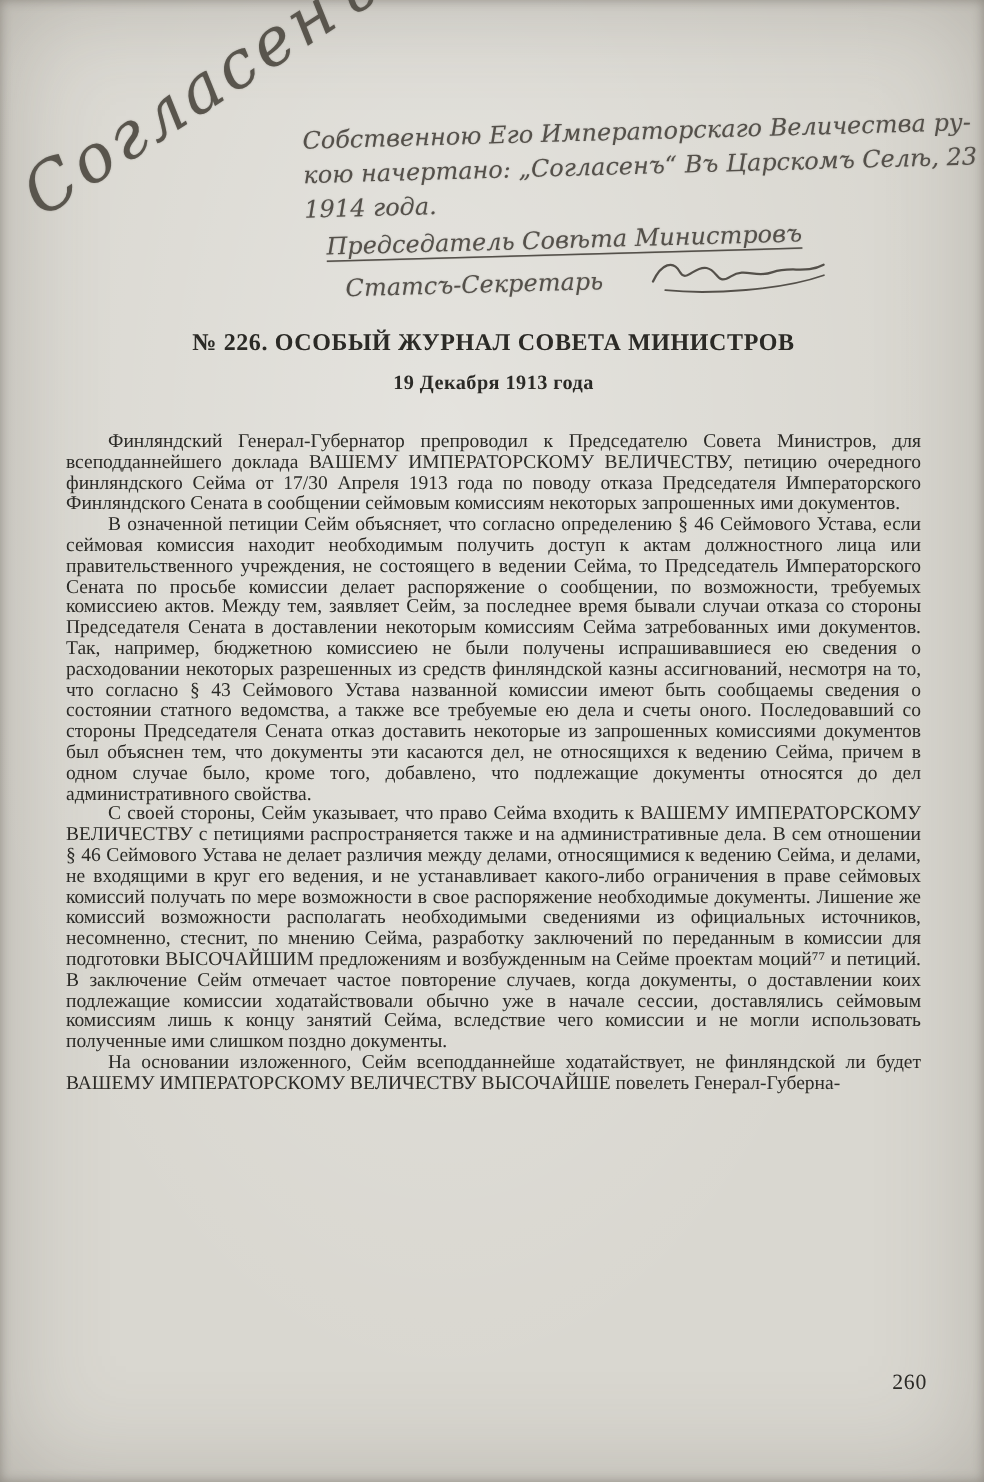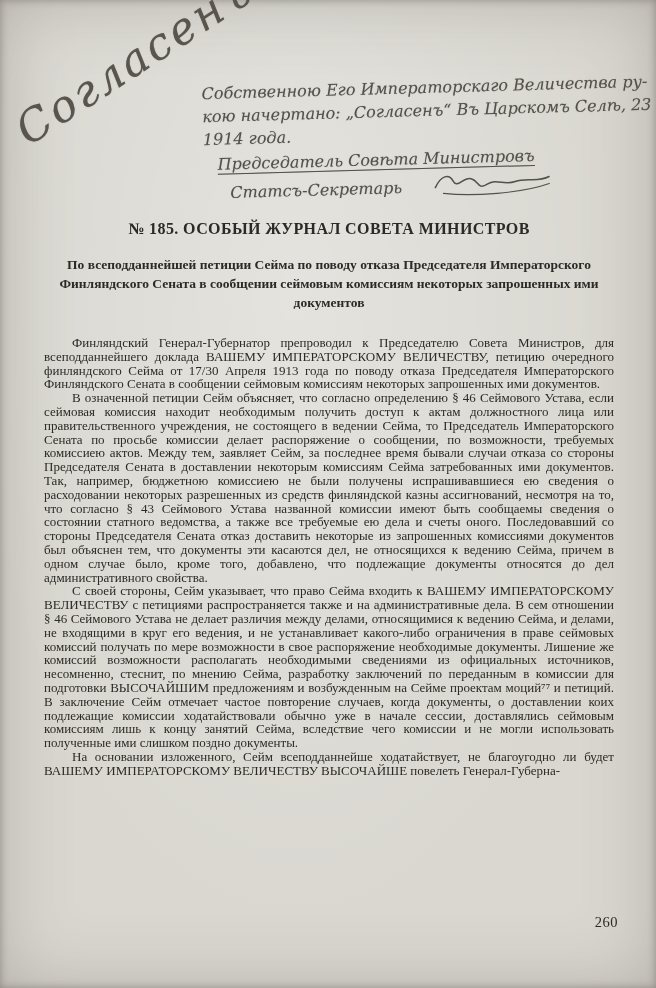--- a/index.html
+++ b/index.html
@@ -120,26 +120,26 @@
       <span class="hw-signature-wrap">
         <svg width="118" height="26" viewBox="0 0 118 26" aria-hidden="true">
           <path d="M2 16 C8 4 16 2 20 10 C24 18 30 6 38 8 C46 10 44 20 54 14 C64 8 70 16 82 12 C94 8 104 14 116 8" fill="none" stroke="#54504a" stroke-width="1.5" stroke-linecap="round"></path>
           <path d="M10 22 C40 26 88 24 116 15" fill="none" stroke="#54504a" stroke-width="1.2" stroke-linecap="round"></path>
         </svg>
       </span>
     </div>
   </div>
 
   <div class="content">
-    <h1 class="journal-title">№ 185. ОСОБЫЙ ЖУРНАЛ СОВЕТА МИНИСТРОВ</h1>
-    <div class="journal-subject">По всеподданнейшей петиции Сейма по поводу отказа Председателя Императорского Финляндского Сената в сообщении сеймовым комиссиям некоторых запрошенных ими документов</div>
+    <h1 class="journal-title">№ 226. ОСОБЫЙ ЖУРНАЛ СОВЕТА МИНИСТРОВ</h1>
+    <div class="journal-date">19 Декабря 1913 года</div>
 
     <div class="body-text">
       <p>Финляндский Генерал-Губернатор препроводил к Председателю Совета Министров, для всеподданнейшего доклада ВАШЕМУ ИМПЕРАТОРСКОМУ ВЕЛИЧЕСТВУ, петицию очередного финляндского Сейма от 17/30 Апреля 1913 года по поводу отказа Председателя Императорского Финляндского Сената в сообщении сеймовым комиссиям некоторых запрошенных ими документов.</p>
       <p>В означенной петиции Сейм объясняет, что согласно определению § 46 Сеймового Устава, если сеймовая комиссия находит необходимым получить доступ к актам должностного лица или правительственного учреждения, не состоящего в ведении Сейма, то Председатель Императорского Сената по просьбе комиссии делает распоряжение о сообщении, по возможности, требуемых комиссиею актов. Между тем, заявляет Сейм, за последнее время бывали случаи отказа со стороны Председателя Сената в доставлении некоторым комиссиям Сейма затребованных ими документов. Так, например, бюджетною комиссиею не были получены испрашивавшиеся ею сведения о расходовании некоторых разрешенных из средств финляндской казны ассигнований, несмотря на то, что согласно § 43 Сеймового Устава названной комиссии имеют быть сообщаемы сведения о состоянии статного ведомства, а также все требуемые ею дела и счеты оного. Последовавший со стороны Председателя Сената отказ доставить некоторые из запрошенных комиссиями документов был объяснен тем, что документы эти касаются дел, не относящихся к ведению Сейма, причем в одном случае было, кроме того, добавлено, что подлежащие документы относятся до дел административного свойства.</p>
       <p>С своей стороны, Сейм указывает, что право Сейма входить к ВАШЕМУ ИМПЕРАТОРСКОМУ ВЕЛИЧЕСТВУ с петициями распространяется также и на административные дела. В сем отношении § 46 Сеймового Устава не делает различия между делами, относящимися к ведению Сейма, и делами, не входящими в круг его ведения, и не устанавливает какого-либо ограничения в праве сеймовых комиссий получать по мере возможности в свое распоряжение необходимые документы. Лишение же комиссий возможности располагать необходимыми сведениями из официальных источников, несомненно, стеснит, по мнению Сейма, разработку заключений по переданным в комиссии для подготовки ВЫСОЧАЙШИМ предложениям и возбужденным на Сейме проектам моций⁷⁷ и петиций. В заключение Сейм отмечает частое повторение случаев, когда документы, о доставлении коих подлежащие комиссии ходатайствовали обычно уже в начале сессии, доставлялись сеймовым комиссиям лишь к концу занятий Сейма, вследствие чего комиссии и не могли использовать полученные ими слишком поздно документы.</p>
-      <p>На основании изложенного, Сейм всеподданнейше ходатайствует, не благоугодно ли будет ВАШЕМУ ИМПЕРАТОРСКОМУ ВЕЛИЧЕСТВУ ВЫСОЧАЙШЕ повелеть Генерал-Губерна-</p>
+      <p>На основании изложенного, Сейм всеподданнейше ходатайствует, не финляндской ли будет ВАШЕМУ ИМПЕРАТОРСКОМУ ВЕЛИЧЕСТВУ ВЫСОЧАЙШЕ повелеть Генерал-Губерна-</p>
     </div>
   </div>
 
   <div class="page-number">260</div>
 
 </div>
 
 </body></html>

